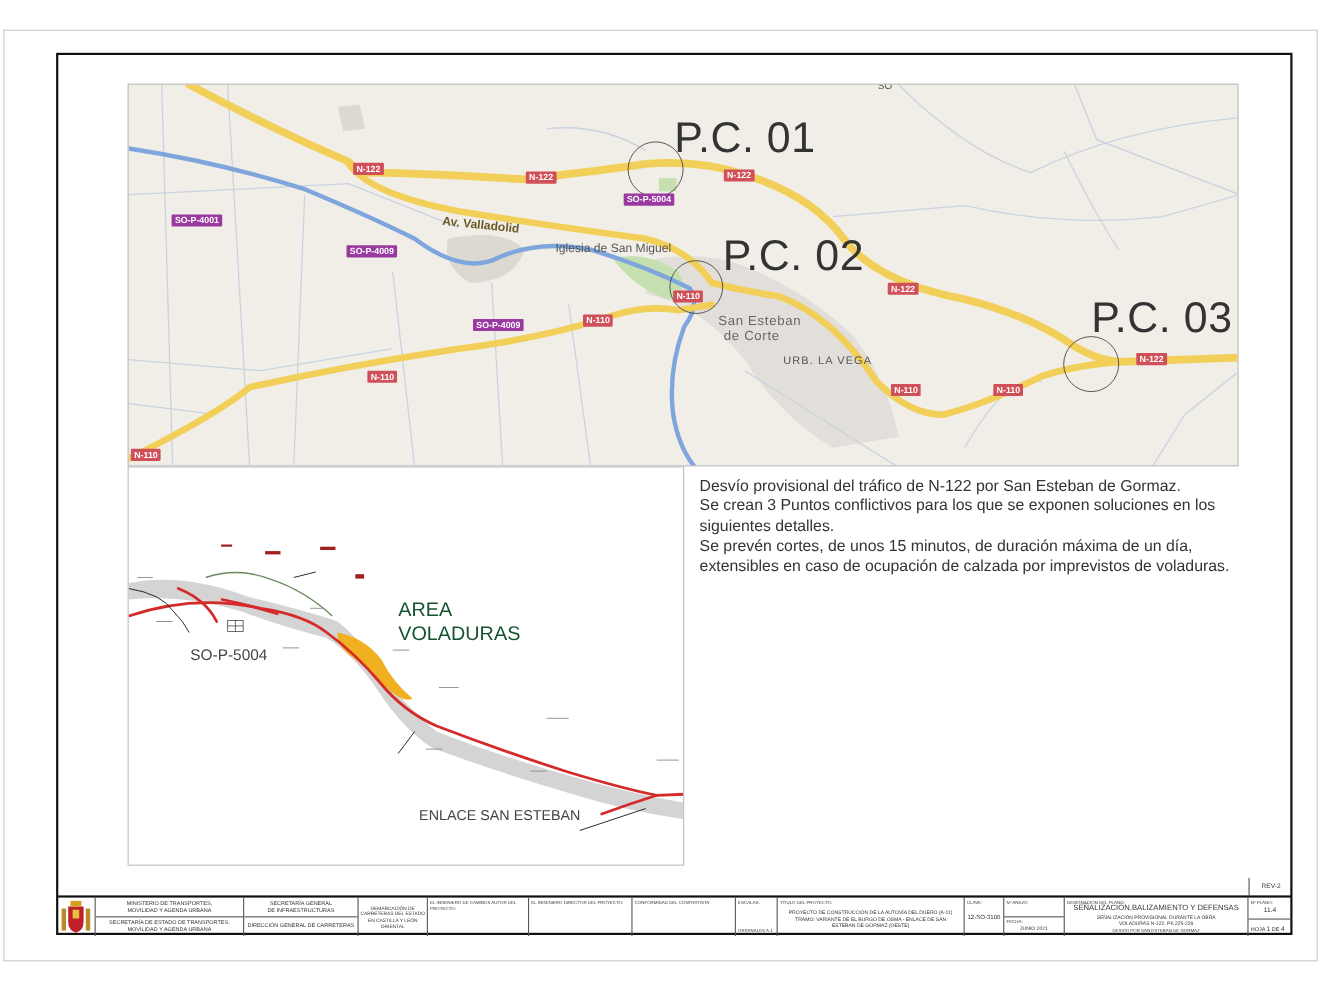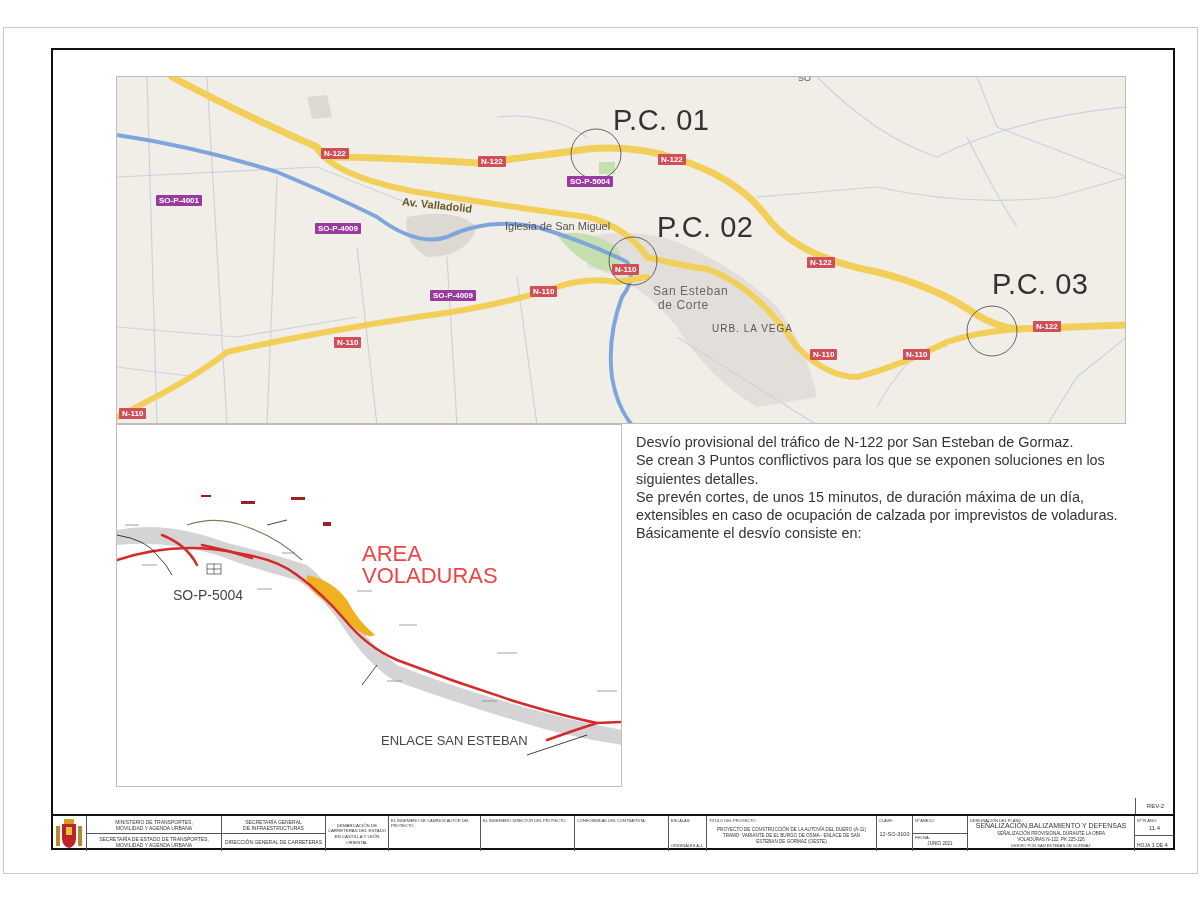--- a/index.html
+++ b/index.html
@@ -1,30 +1,30 @@
 <!DOCTYPE html>
 <html><head>
 <meta charset="utf-8">
 <style>
   html,body{margin:0;padding:0;}
   body{width:1200px;height:900px;background:#ffffff;position:relative;overflow:hidden;font-family:"Liberation Sans",sans-serif;color:#333;}
   .sheet{position:absolute;left:3px;top:27px;width:1193px;height:845px;border:1px solid #c8c8c8;background:#fff;}
   .frame{position:absolute;left:51px;top:48px;width:1124px;height:802px;border:2px solid #111;box-sizing:border-box;background:#fff;}
   .map{position:absolute;left:116px;top:76px;width:1010px;height:348px;background:#f1eee8;border:1px solid #bdbdbd;box-sizing:border-box;overflow:hidden;}
   .map svg{position:absolute;left:0;top:0;}
-  .pc-label{position:absolute;font-size:29px;color:#333;letter-spacing:0.5px;}
+  .pc-label{position:absolute;font-size:39px;color:#333;letter-spacing:0.5px;}
   .shield{position:absolute;font-size:8px;font-weight:bold;color:#fff;padding:1px 3px;line-height:9px;border-radius:1px;}
   .shield.n{background:#d0505a;}
   .shield.so{background:#9a3aa0;}
   .place{position:absolute;font-size:11px;color:#555;}
   .place.big{font-size:12px;letter-spacing:0.6px;color:#666;}
   .detail{position:absolute;left:116px;top:424px;width:506px;height:363px;border:1px solid #bdbdbd;box-sizing:border-box;background:#fff;overflow:hidden;}
   .detail svg{position:absolute;left:0;top:0;}
   .detail .lbl{position:absolute;color:#444;font-size:14px;}
-  .detail .lbl.area{font-size:22px;line-height:22px;color:#ef4444;}
+  .detail .lbl.area{font-size:18px;line-height:22px;color:#14532d;}
   .desc{position:absolute;left:636px;top:433px;width:500px;font-size:14.4px;line-height:18.3px;color:#333;}
   .desc p{margin:0;}
   .desc ul{margin:0;padding:0;list-style:none;}
   .desc li{position:relative;padding-left:11px;}
   .desc li::before{content:"";position:absolute;left:1px;top:8px;width:5px;height:5px;background:#333;border-radius:50%;}
   .titleblock{position:absolute;left:52px;top:814px;width:1122px;height:35px;border-top:2px solid #111;font-size:5px;color:#333;}
   .tb{position:absolute;top:0;height:35px;border-right:1px solid #555;box-sizing:border-box;}
   .tbc{position:absolute;text-align:center;width:100%;line-height:6px;}
   .tiny{font-size:4px;line-height:5px;position:absolute;left:2px;top:2px;}
   .rev{position:absolute;left:1135px;top:798px;width:39px;height:16px;border-left:1px solid #555;font-size:6px;text-align:center;line-height:16px;}
@@ -162,21 +162,20 @@
     <div>VOLADURAS</div>
   </div>
   <div class="lbl" style="left:56px;top:162px;">SO-P-5004</div>
   <div class="lbl" style="left:264px;top:308px;font-size:13px;">ENLACE SAN ESTEBAN</div>
 </div>
 
 <div class="desc">
   <p>Desvío provisional del tráfico de N-122 por San Esteban de Gormaz.</p>
   <p>Se crean 3 Puntos conflictivos para los que se exponen soluciones en los siguientes detalles.</p>
   <p>Se prevén cortes, de unos 15 minutos, de duración máxima de un día, extensibles en caso de ocupación de calzada por imprevistos de voladuras.</p>
-  <p>Básicamente el desvío consiste en:</p>
   <ul>
   </ul>
 </div>
 
 <div class="rev">REV-2</div>
 <div class="titleblock">
   <div class="tb" style="left:0;width:35px;">
     <svg width="34" height="34" viewBox="0 0 34 34">
       <rect x="4" y="10" width="4" height="20" fill="#b88a2a"></rect>
       <rect x="26" y="10" width="4" height="20" fill="#b88a2a"></rect>

